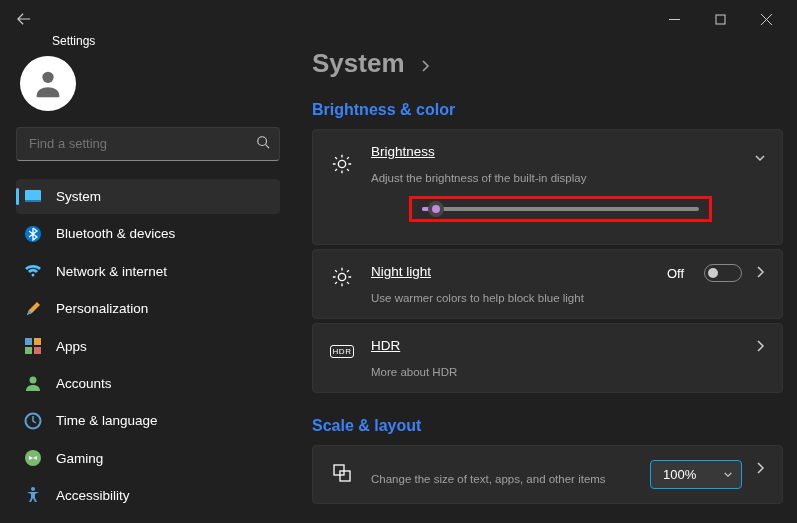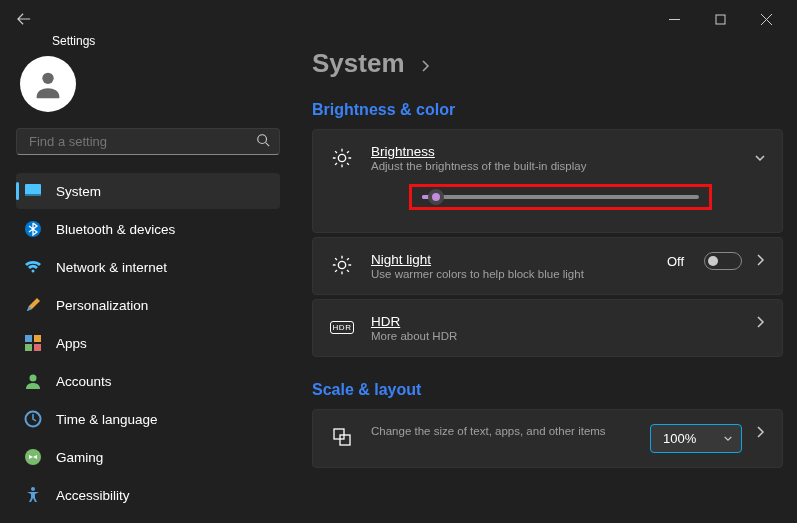--- a/index.html
+++ b/index.html
@@ -71,21 +71,21 @@
       justify-content: center;
       margin: 10px 0 16px 4px;
     }
     .avatar svg { width: 34px; height: 34px; }
     .search-box {
       position: relative;
       margin-bottom: 18px;
     }
     .search-input {
       width: 100%;
-      height: 27px;
+      height: 34px;
       background: #2d2d2d;
       border: 1px solid #3a3a3a;
       border-bottom: 1px solid #888;
       color: #ccc;
       padding: 0 34px 0 12px;
       font-size: 13px;
       outline: none;
       border-radius: 4px;
     }
     .search-icon {
@@ -187,21 +187,21 @@
     }
     .card-body { flex: 1; }
     .card-title {
       font-size: 13.5px;
       color: #ffffff;
       text-decoration: underline;
     }
     .card-desc {
       font-size: 11.5px;
       color: #a0a0a0;
-      margin-top: 1px;
+      margin-top: 13px;
       max-width: 260px;
     }
     .card-chevron {
       color: #ccc;
       margin-left: 12px;
     }
     .expander-chev {
       color: #ccc;
       align-self: flex-start;
       margin-top: 6px;

